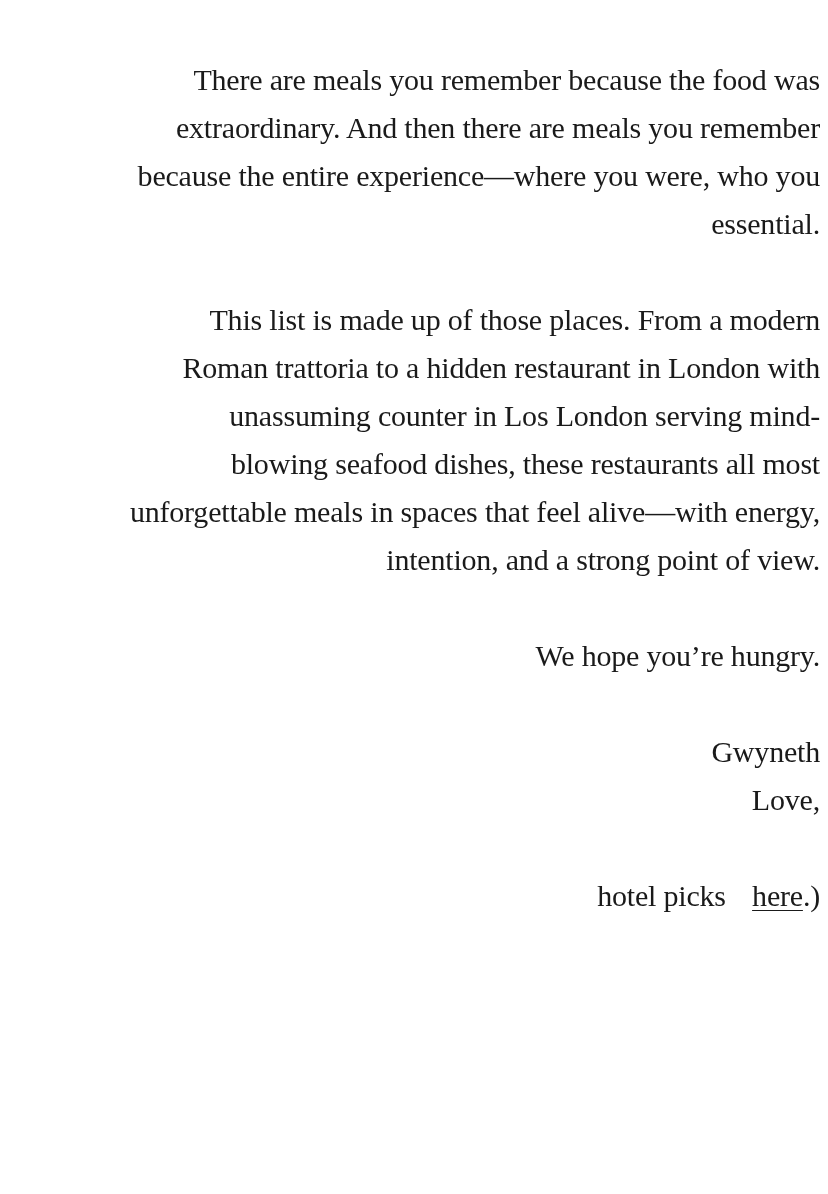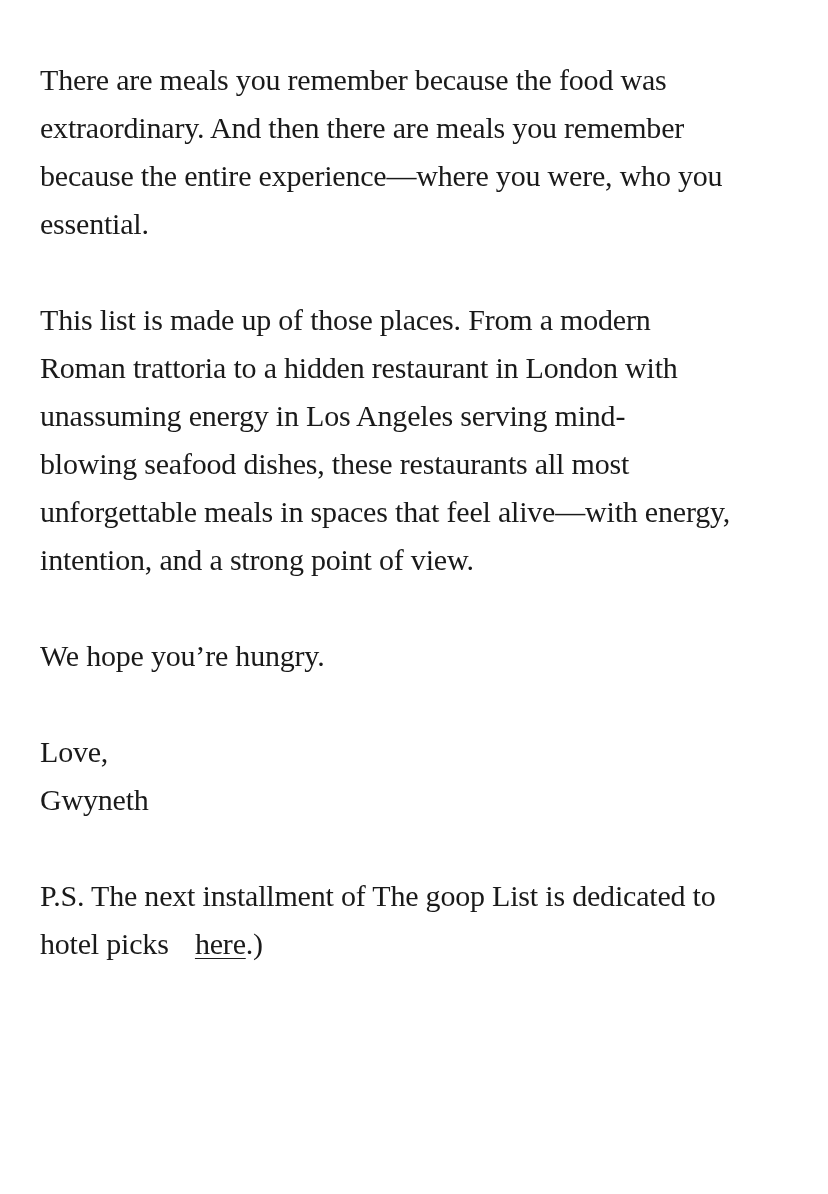--- a/index.html
+++ b/index.html
@@ -3,50 +3,49 @@
   <meta charset="utf-8">
   <style>
     html, body { margin: 0; padding: 0; background: #ffffff; }
     body { width: 828px; height: 1194px; overflow: hidden; }
     .article {
       position: absolute; left: 40px; top: 56px; width: 780px;
       font-family: "Liberation Serif", "DejaVu Serif", serif;
       font-size: 30px; line-height: 48px; color: #1a1a1a;
       letter-spacing: -0.2px;
     }
-    .para { margin: 0 0 48px 0; }
+    .para { margin: 0 0 48px 0; text-align: right; }
     .line { display: block; white-space: nowrap; }
     .link { color: #1a1a1a; text-decoration: underline; text-decoration-thickness: 1px; text-underline-offset: 4px; cursor: pointer; margin-left: 19px; }
   </style>
 </head>
 <body>
 
 <div class="article">
   <p class="para">
     <span class="line">There are meals you remember because the food was</span>
     <span class="line">extraordinary. And then there are meals you remember</span>
     <span class="line">because the entire experience—where you were, who you</span>
     <span class="line">essential.</span>
   </p>
 
   <p class="para">
     <span class="line">This list is made up of those places. From a modern</span>
     <span class="line">Roman trattoria to a hidden restaurant in London with</span>
-    <span class="line">unassuming energy in Los Angeles serving mind-</span>
+    <span class="line">unassuming counter in Los London serving mind-</span>
     <span class="line">blowing seafood dishes, these restaurants all most</span>
     <span class="line">unforgettable meals in spaces that feel alive—with energy,</span>
     <span class="line">intention, and a strong point of view.</span>
   </p>
 
   <p class="para">
     <span class="line">We hope you’re hungry.</span>
   </p>
 
   <p class="para">
+    <span class="line">Gwyneth</span>
     <span class="line">Love,</span>
-    <span class="line">Gwyneth</span>
   </p>
 
   <p class="para">
-    <span class="line">P.S. The next installment of The goop List is dedicated to</span>
     <span class="line"><span>hotel picks </span><a class="link">here</a><span>.)</span></span>
   </p>
 </div>
 
 </body></html>

